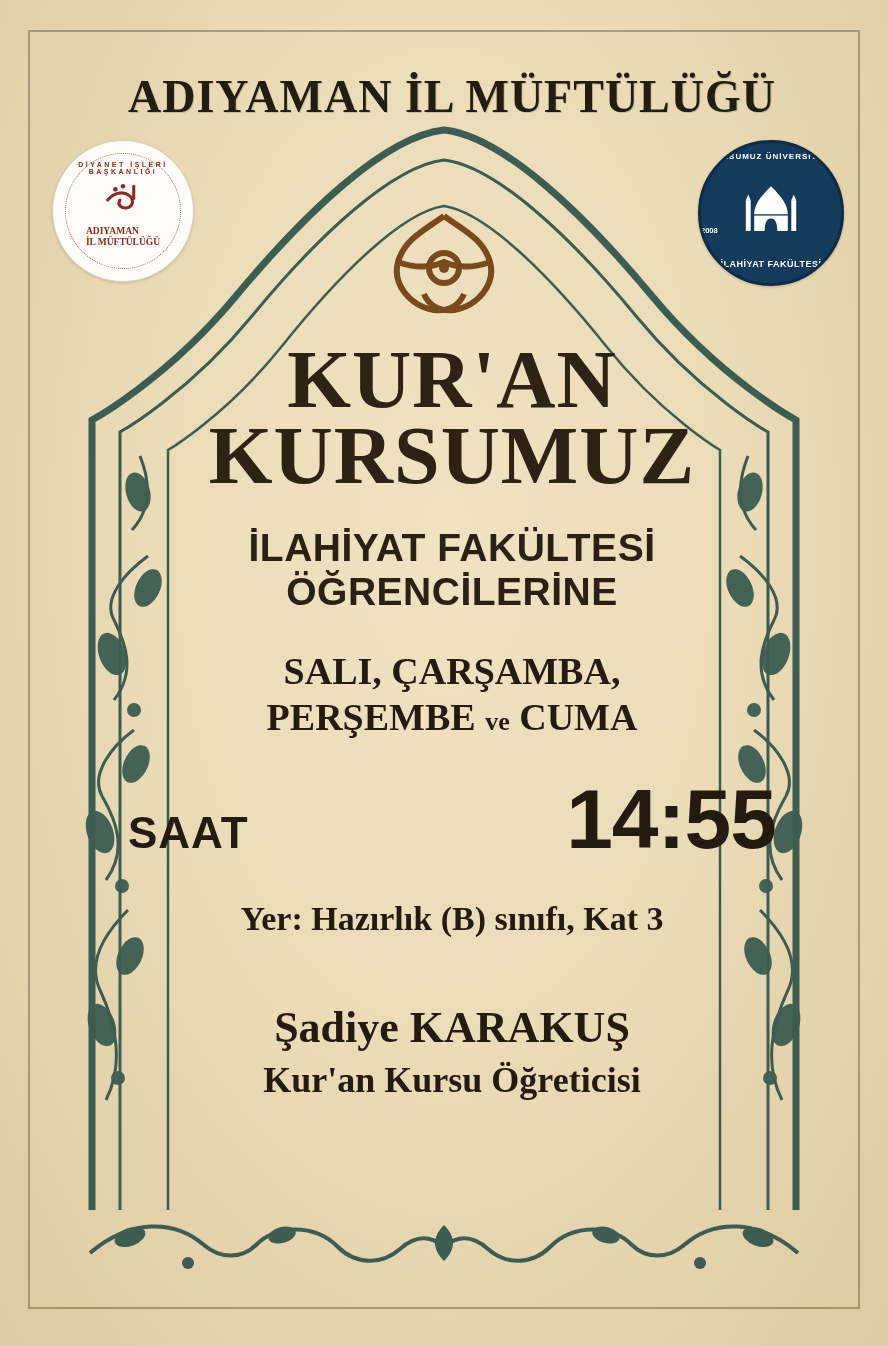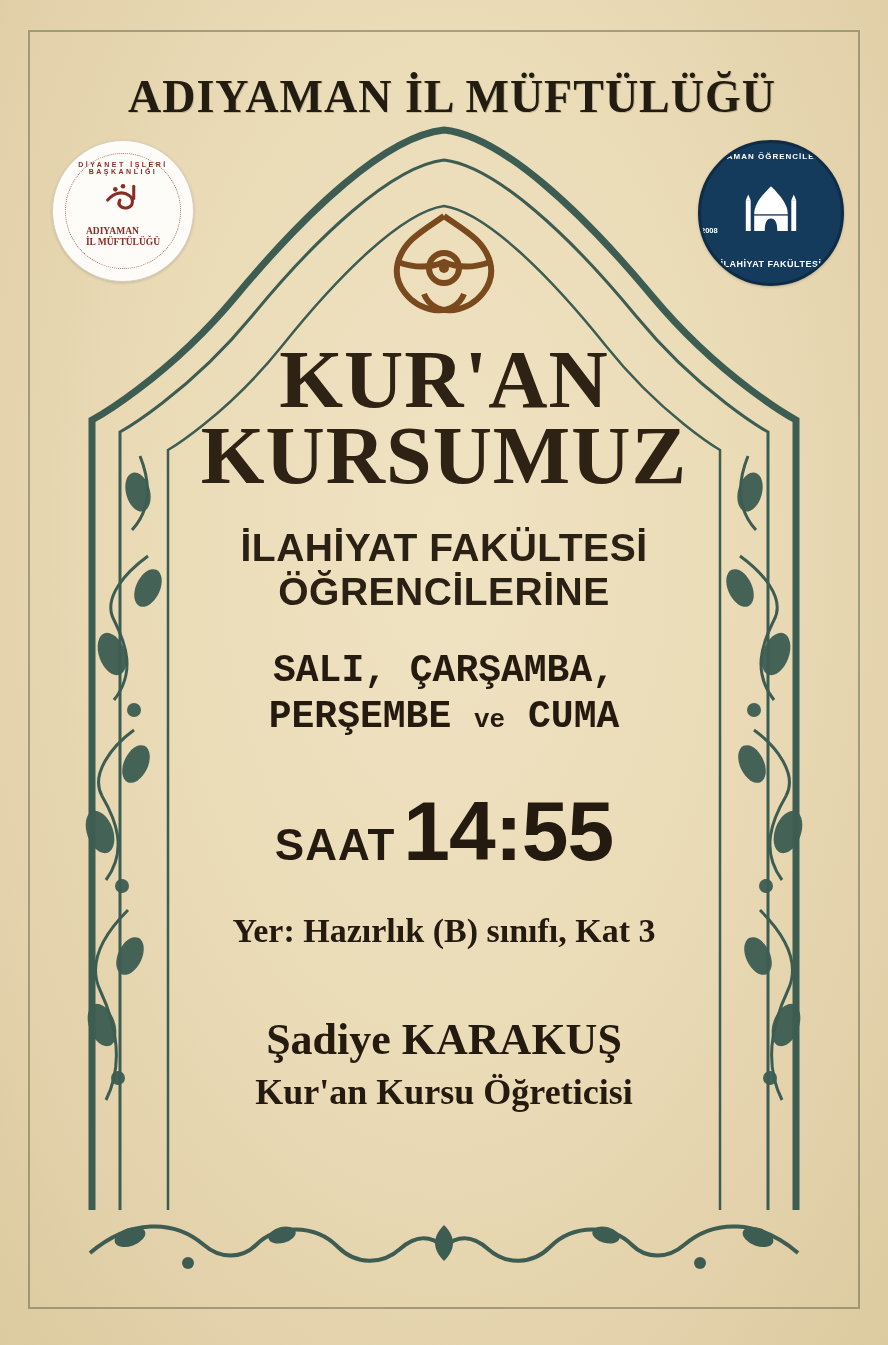--- a/index.html
+++ b/index.html
@@ -174,21 +174,21 @@
     left: 56px;
     top: 120px;
     width: 776px;
     height: 1100px;
     pointer-events: none;
   }
 
   
   .content {
     position: absolute;
-    left: 120px;
+    left: 128px;
     top: 320px;
     width: 648px;
     text-align: center;
     color: #2c2113;
   }
 
   .title-main {
     font-family: "Liberation Serif", serif;
     font-weight: 700;
     font-size: 82px;
@@ -200,36 +200,36 @@
   .subtitle {
     font-family: "Liberation Sans", sans-serif;
     font-weight: 700;
     font-size: 39px;
     line-height: 44px;
     margin-top: 28px;
     color: #2b2014;
     letter-spacing: .5px;
   }
   .days {
-    font-family: Liberation Mono, monospace;
+    font-family: Liberation Serif, serif;
     font-weight: 700;
     font-size: 38px;
     line-height: 46px;
     margin-top: 34px;
     color: #241a0f;
   }
   .days .small {
     font-size: 26px;
     font-weight: 700;
   }
   .time-row {
-    margin-top: 40px;
+    margin-top: 26px;
     display: flex;
     align-items: baseline;
-    justify-content: center;
+    justify-content: space-between;
     gap: 8px;
   }
   .time-label {
     font-family: "Liberation Sans", sans-serif;
     font-weight: 700;
     font-size: 44px;
     letter-spacing: 1px;
     color: #241a0f;
   }
   .time-value {
@@ -363,21 +363,21 @@
       <circle cx="20" cy="20" r="3" fill="#8a2b24"></circle>
       <circle cx="30" cy="16" r="3" fill="#8a2b24"></circle>
     </svg>
     <div class="ltext-bot">
       <span>ADIYAMAN</span><br>
       <span>İL MÜFTÜLÜĞÜ</span>
     </div>
   </div>
 
   <div class="logo-right">
-    <div class="r-top">ADIYAMAN ÖĞRENCİLERİNE</div>
+    <div class="r-top">KURSUMUZ ÜNİVERSİTESİ</div>
     <svg class="mosque" viewBox="0 0 100 80">
       <path d="M50,6 C64,20 74,32 74,46 L26,46 C26,32 36,20 50,6 Z" fill="#ffffff"></path>
       <rect x="26" y="48" width="48" height="22" fill="#ffffff"></rect>
       <rect x="14" y="26" width="7" height="44" fill="#ffffff"></rect>
       <rect x="79" y="26" width="7" height="44" fill="#ffffff"></rect>
       <path d="M17.5,18 L21,26 L14,26 Z" fill="#ffffff"></path>
       <path d="M82.5,18 L86,26 L79,26 Z" fill="#ffffff"></path>
       <path d="M50,52 C44,52 41,58 41,70 L59,70 C59,58 56,52 50,52 Z" fill="#143a5c"></path>
     </svg>
     <div class="r-year">2008</div>

